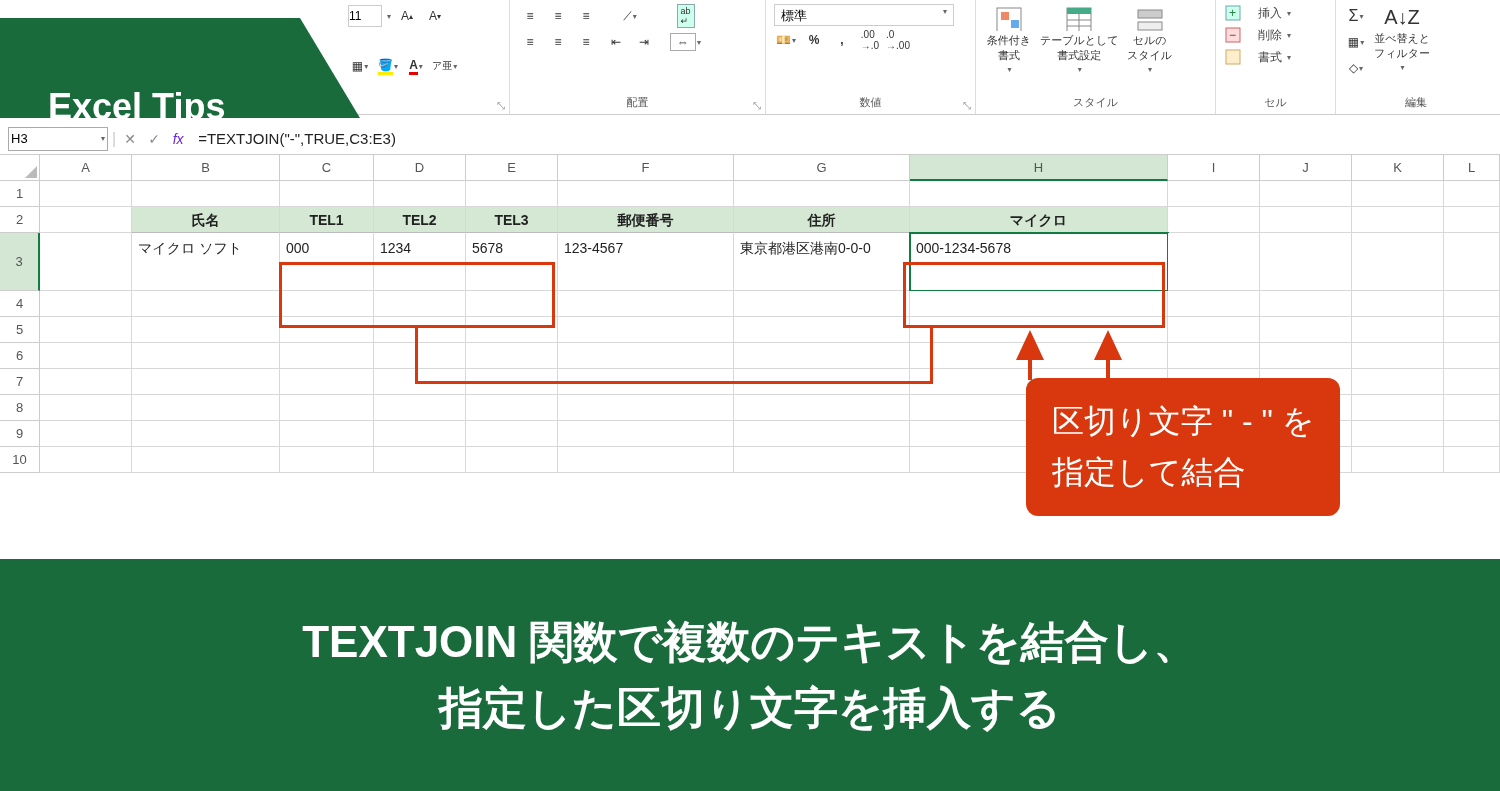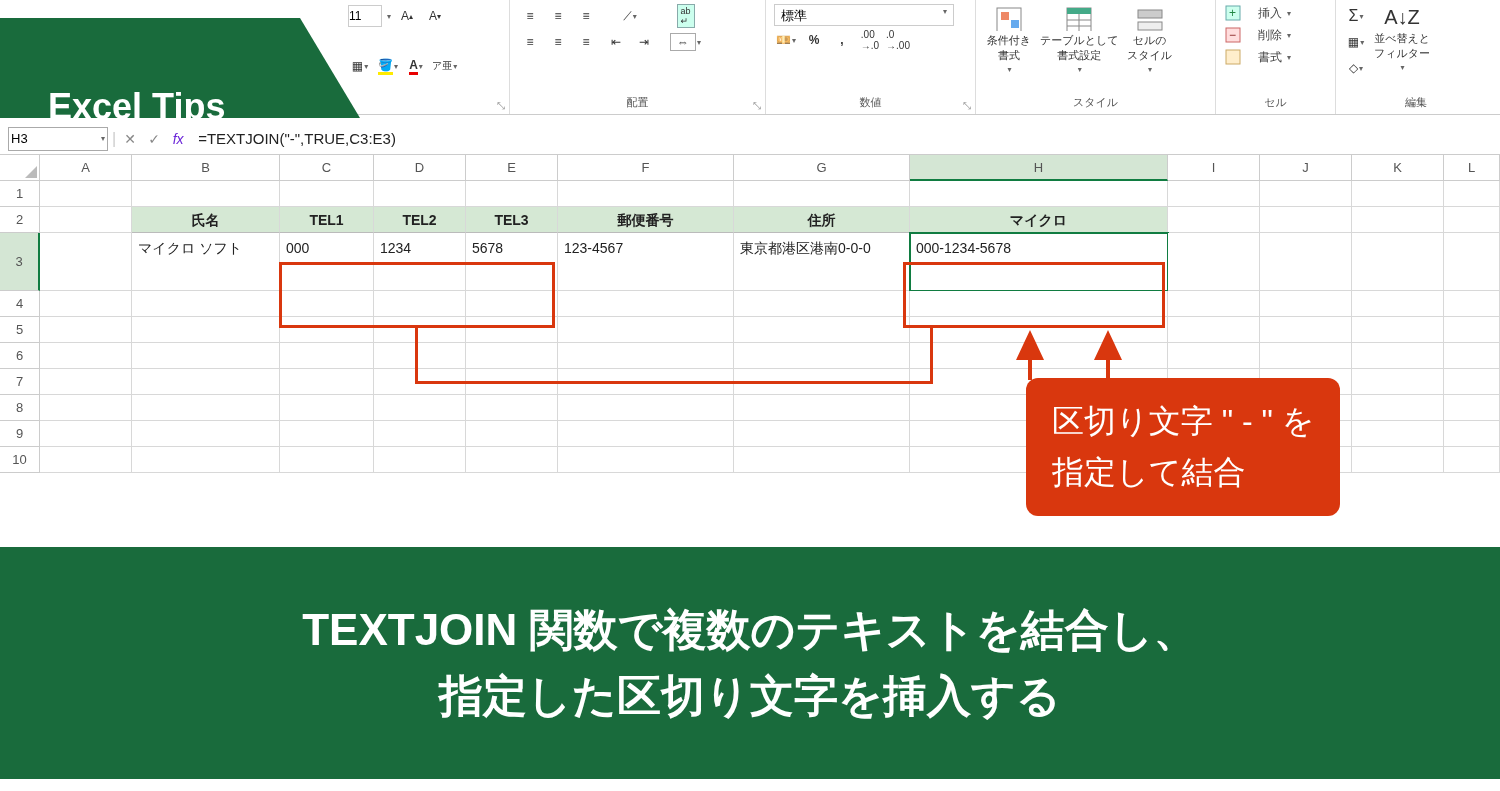--- a/index.html
+++ b/index.html
@@ -42,21 +42,21 @@
 .cell.tall { height: 58px; line-height: 22px; }
 .cell.selected-cell { outline: 2px solid #107c41; outline-offset: -1px; background: #fff; }
 
 
 .red-box { position: absolute; border: 3px solid #d9370e; pointer-events: none; }
 .red-connector { position: absolute; background: #d9370e; }
 .red-arrow-up { position: absolute; width: 0; height: 0; border-left: 14px solid transparent; border-right: 14px solid transparent; border-bottom: 30px solid #d9370e; }
 .red-callout { position: absolute; background: #d9370e; color: #fff; font-size: 32px; padding: 18px 26px; border-radius: 12px; font-weight: 500; line-height: 1.6; }
 
 
-.bottom-banner { position: absolute; left: 0; bottom: 12px; width: 1500px; height: 232px; background: #196b3c; color: #fff; display: flex; align-items: center; justify-content: center; text-align: center; font-size: 44px; font-weight: bold; line-height: 1.5; }
+.bottom-banner { position: absolute; left: 0; bottom: 0; width: 1500px; height: 232px; background: #196b3c; color: #fff; display: flex; align-items: center; justify-content: center; text-align: center; font-size: 44px; font-weight: bold; line-height: 1.5; }
 
 
 .font-controls { display: flex; flex-direction: row; gap: 20px; }
 .font-row { display: flex; gap: 4px; align-items: center; }
 .font-input { border: 1px solid #ccc; font-size: 12px; height: 22px; }
 .icon-svg-lg { width: 32px; height: 32px; }
 .stack3 { display:flex; flex-direction: column; gap:2px; }
 .mini-label { font-size: 12px; color:#444;margin-left:12px; }
 </style>
 </head>

